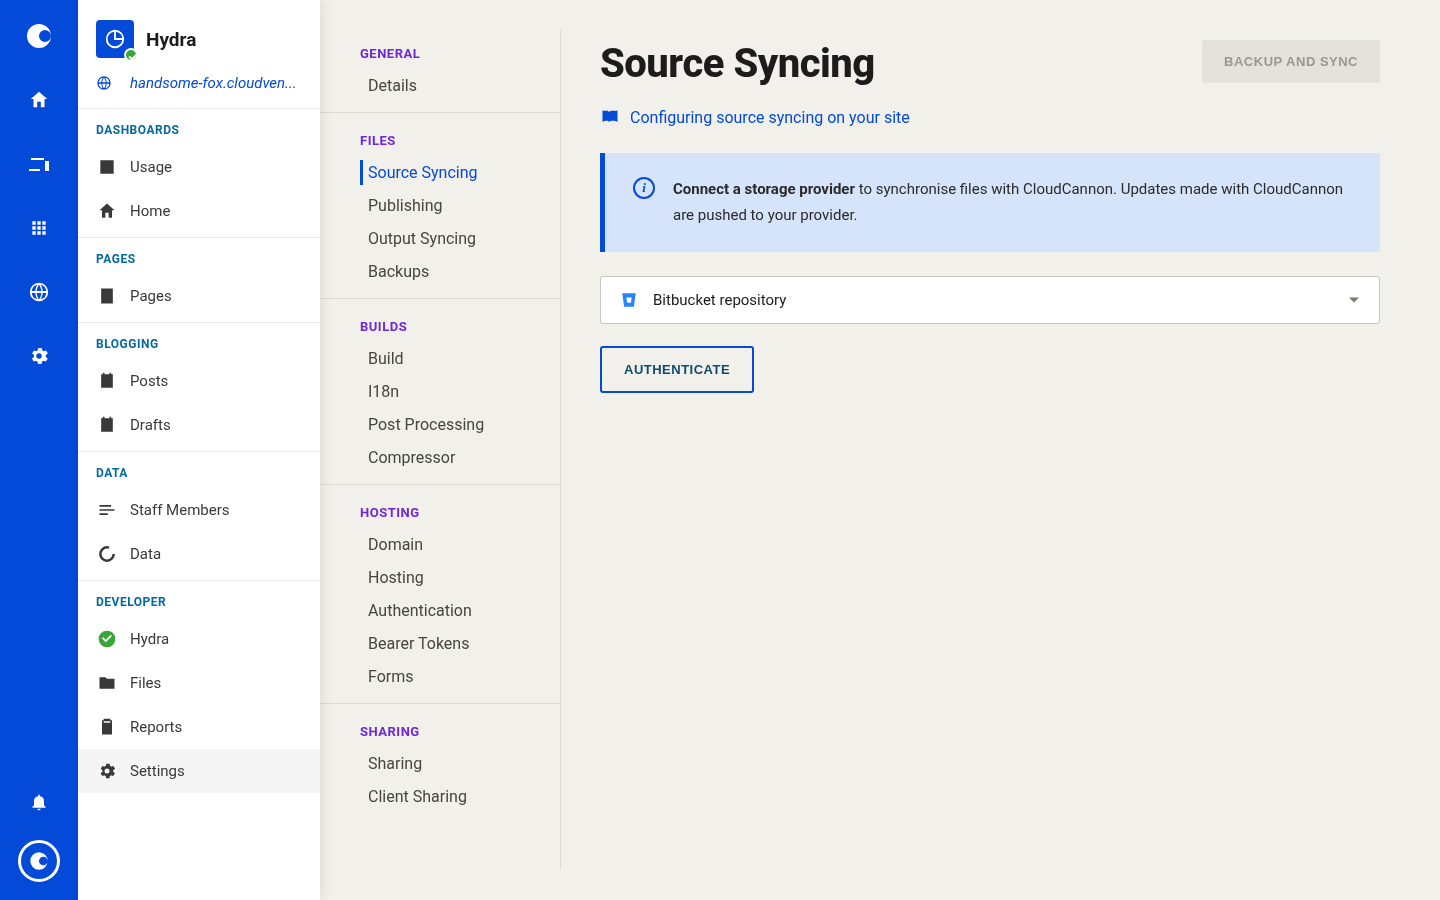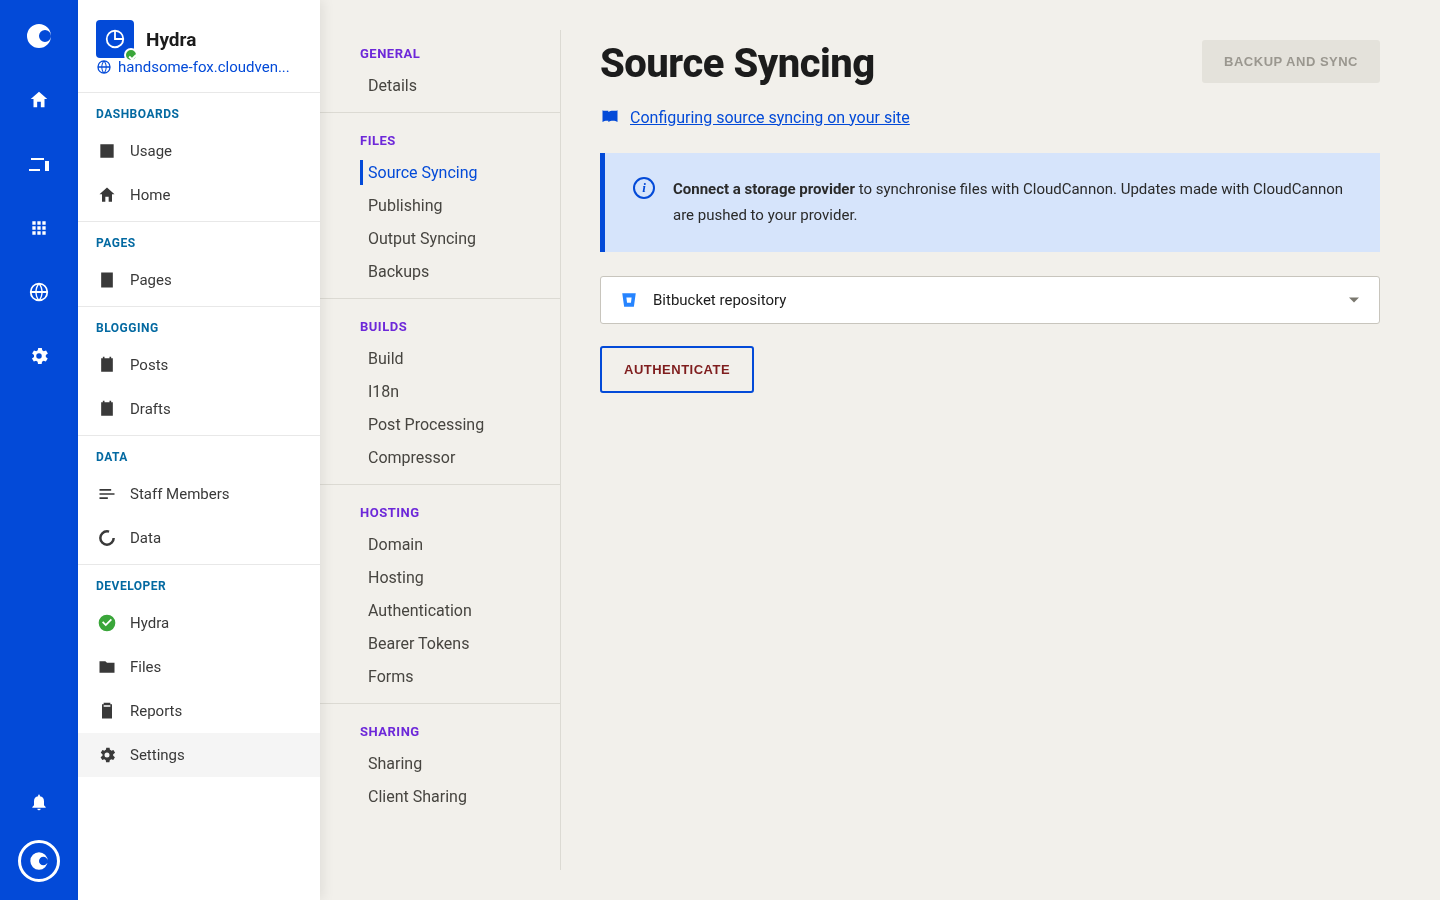--- a/index.html
+++ b/index.html
@@ -99,30 +99,31 @@
     width:5px; height:2.5px;
     border-left:2px solid #fff;
     border-bottom:2px solid #fff;
     transform: rotate(-45deg);
   }
   .project-name {
     font-weight: 700;
     font-size: 19px;
   }
   .project-url {
-    margin-top: 0;
-    display: flex;
-    align-items: center;
-    gap: 6px;
+    margin-top: 16px;
+    display: flex;
+    align-items: center;
+    gap: 18px;
     color: #034ad8;
     font-size: 15px;
     white-space: nowrap;
     overflow: hidden;
     text-overflow: ellipsis;
     cursor: pointer;
+    font-style: italic;
   }
   .project-url svg { fill: #034ad8; flex-shrink:0; }
 
   .group-label {
     padding: 14px 18px 8px 18px;
     font-size: 12px;
     font-weight: 700;
     letter-spacing: 0.5px;
     color: #0369a1;
   }
@@ -229,21 +230,20 @@
     border: none;
     border-radius: 3px;
     cursor: not-allowed;
   }
   .doc-link {
     display: flex;
     align-items: center;
     gap: 10px;
     color: #034ad8;
     font-size: 16px;
-    text-decoration: underline;
     cursor: pointer;
     margin-bottom: 26px;
   }
   .doc-link svg { fill:#034ad8; }
 
   .info-box {
     background: #d6e4fb;
     border-left: 5px solid #034ad8;
     padding: 24px 28px;
     display: flex;
@@ -287,21 +287,21 @@
     width: 0; height: 0;
     border-left: 5px solid transparent;
     border-right: 5px solid transparent;
     border-top: 5px solid #7a786f;
     transform: translateY(-50%);
   }
   .bb-icon { width:20px; height:18px; }
 
   .auth-btn {
     border: 2px solid #034ad8;
-    color: #7f1d1d;
+    color: #0c4a6e;
     background: transparent;
     font-weight: 700;
     letter-spacing: 0.5px;
     font-size: 13px;
     padding: 14px 22px;
     border-radius: 3px;
     cursor: pointer;
   }
 
   

